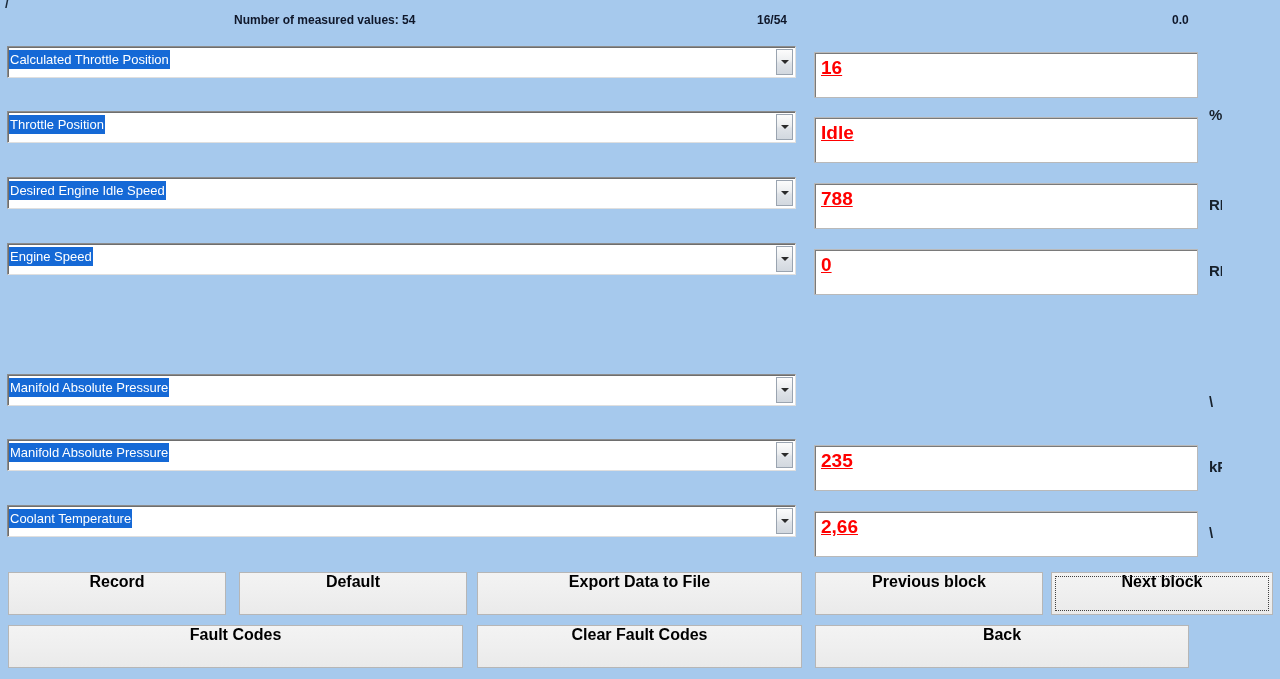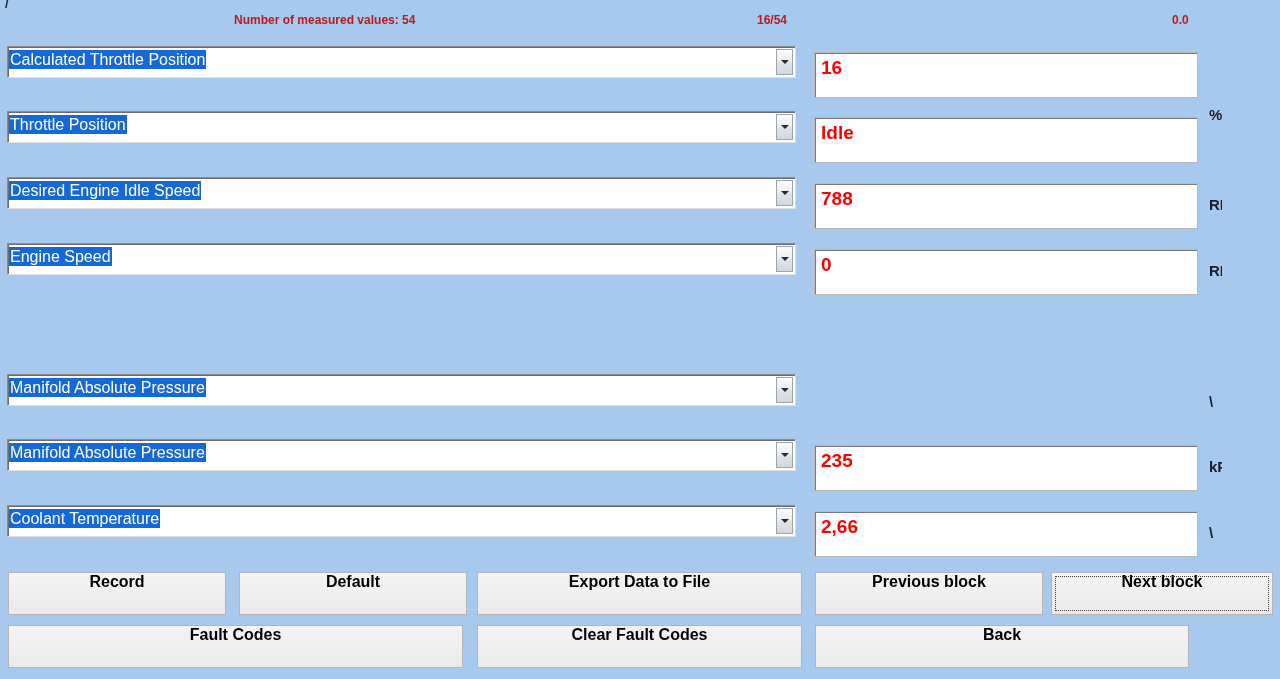--- a/index.html
+++ b/index.html
@@ -29,21 +29,21 @@
     font-size: 13px;
     font-weight: bold;
     color: #1b2a3a;
     line-height: 14px;
   }
   .hdr {
     position: absolute;
     top: 13px;
     font-size: 12px;
     font-weight: bold;
-    color: #b91c1c;
+    color: #0f172a;
     white-space: nowrap;
   }
   .hdr-count   { left: 234px; }
   .hdr-index   { left: 757px; }
   .hdr-rate    { left: 1172px; }
 
   
   .row {
     position: absolute;
     left: 0;
@@ -66,21 +66,21 @@
     box-sizing: border-box;
     box-shadow: inset 1px 1px 0 #6e6e6e;
   }
   .combo-text {
     position: absolute;
     left: 1px;
     top: 3px;
     height: 19px;
     line-height: 19px;
     padding: 0 1px;
-    font-size: 16px;
+    font-size: 13px;
     color: #ffffff;
     background: #1569d6;
     white-space: nowrap;
   }
   .combo-btn {
     position: absolute;
     right: 2px;
     top: 2px;
     width: 17px;
     height: 26px;
@@ -113,20 +113,21 @@
   }
   .valbox-text {
     position: absolute;
     left: 6px;
     top: 4px;
     font-size: 19px;
     font-weight: bold;
     color: #ff0000;
     white-space: nowrap;
     line-height: 22px;
+    text-decoration: underline;
   }
 
   
   .unit {
     position: absolute;
     left: 1209px;
     width: 13px;
     overflow: hidden;
     font-size: 15px;
     font-weight: bold;

